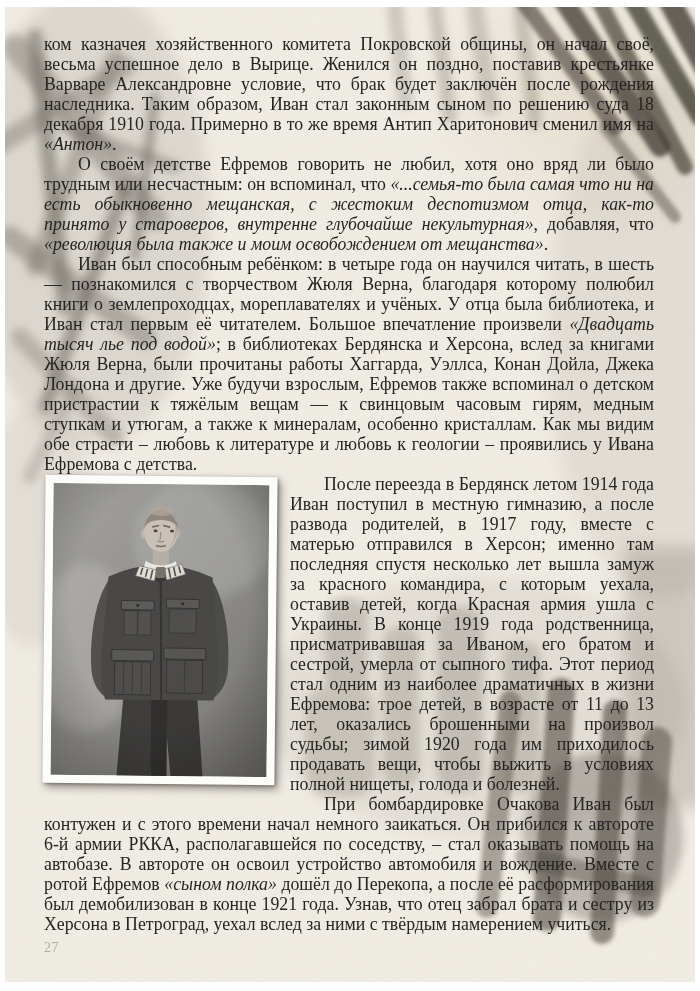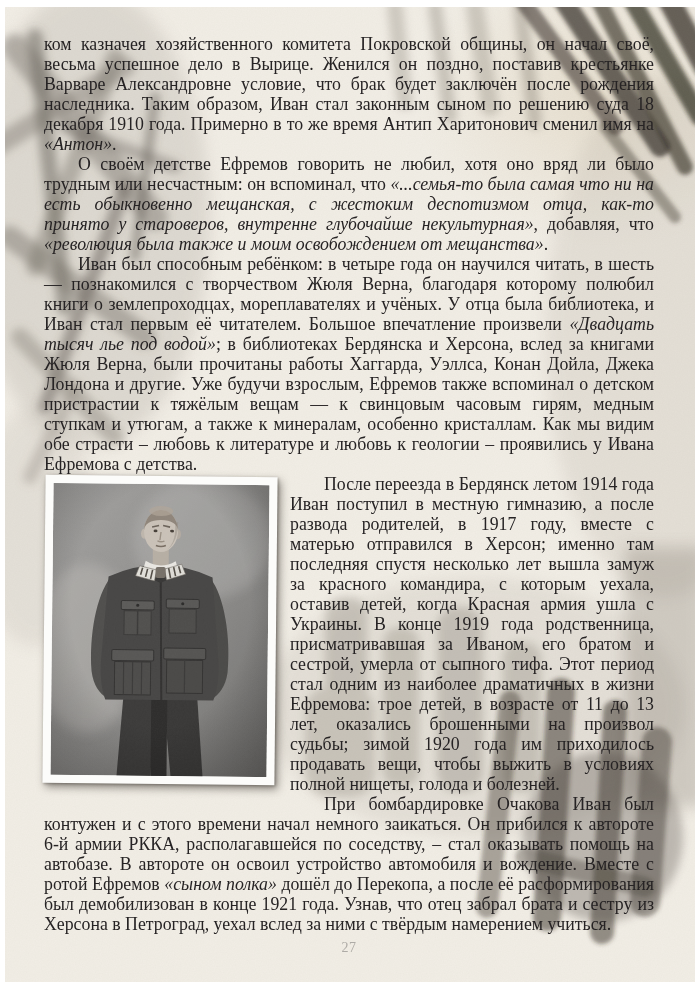--- a/index.html
+++ b/index.html
@@ -36,21 +36,21 @@
     margin:2px 14px 14px 0;
   }
   .photo-frame{
     width:216px;height:292px;
     padding:8px;background:#fcfcfa;
     box-shadow:3px 4px 8px rgba(45,40,33,.5),1px 1px 3px rgba(45,40,33,.4);
     transform:rotate(.6deg);
   }
   .photo-frame svg{display:block;width:216px;height:292px;}
   .page-num{
-    text-align:center;
+    text-align:left;
     font-size:14px;color:#aeaba6;
     margin-top:4px;
     letter-spacing:.5px;
   }
 </style>
 </head>
 <body>
 
 <div class="page">
 

